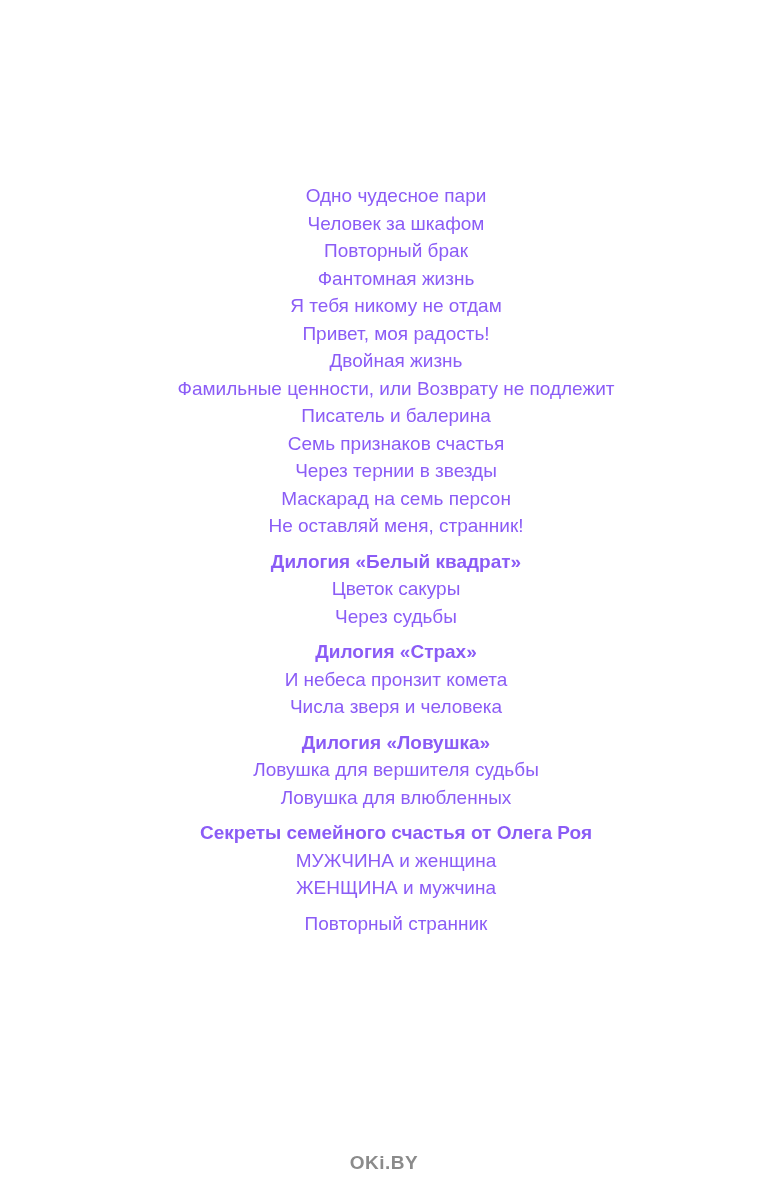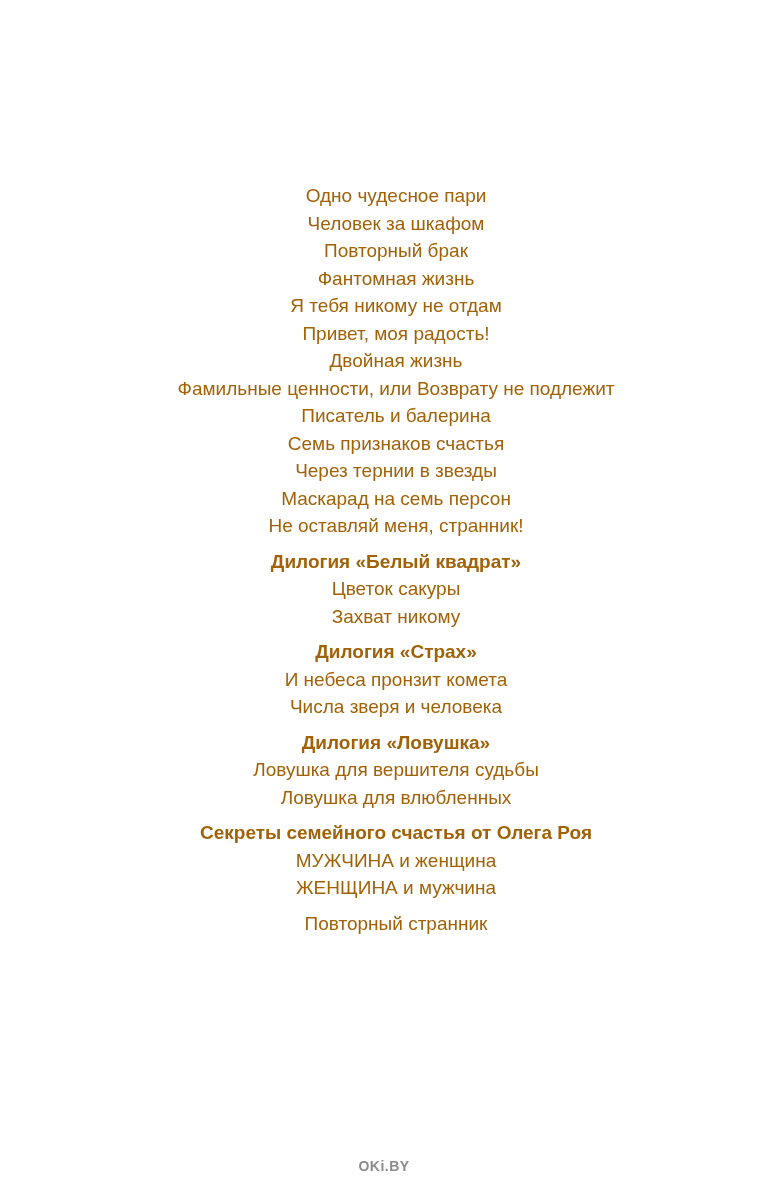--- a/index.html
+++ b/index.html
@@ -28,50 +28,50 @@
     line-height: 27.5px;
     white-space: nowrap;
   }
   .heading { font-weight: bold; }
   .watermark {
     position: absolute;
     left: 0;
     right: 0;
     bottom: 7px;
     text-align: center;
-    font-size: 14px;
+    font-size: 19px;
     font-weight: bold;
     letter-spacing: 0.5px;
     color: #8b8b8b;
   }
 </style>
 </head>
 <body>
 
 <div class="page">
-  <div class="content" style="color: #a16207; padding-left: 24px;">
+  <div class="content" style="color: #8b5cf6; padding-left: 24px;">
       <div class="section first">
         <div class="line">Одно чудесное пари</div>
         <div class="line">Человек за шкафом</div>
         <div class="line">Повторный брак</div>
         <div class="line">Фантомная жизнь</div>
         <div class="line">Я тебя никому не отдам</div>
         <div class="line">Привет, моя радость!</div>
         <div class="line">Двойная жизнь</div>
         <div class="line">Фамильные ценности, или Возврату не подлежит</div>
         <div class="line">Писатель и балерина</div>
         <div class="line">Семь признаков счастья</div>
         <div class="line">Через тернии в звезды</div>
         <div class="line">Маскарад на семь персон</div>
         <div class="line">Не оставляй меня, странник!</div>
       </div>
       <div class="section">
         <div class="line heading">Дилогия «Белый квадрат»</div>
         <div class="line">Цветок сакуры</div>
-        <div class="line">Захват никому</div>
+        <div class="line">Через судьбы</div>
       </div>
       <div class="section">
         <div class="line heading">Дилогия «Страх»</div>
         <div class="line">И небеса пронзит комета</div>
         <div class="line">Числа зверя и человека</div>
       </div>
       <div class="section">
         <div class="line heading">Дилогия «Ловушка»</div>
         <div class="line">Ловушка для вершителя судьбы</div>
         <div class="line">Ловушка для влюбленных</div>

